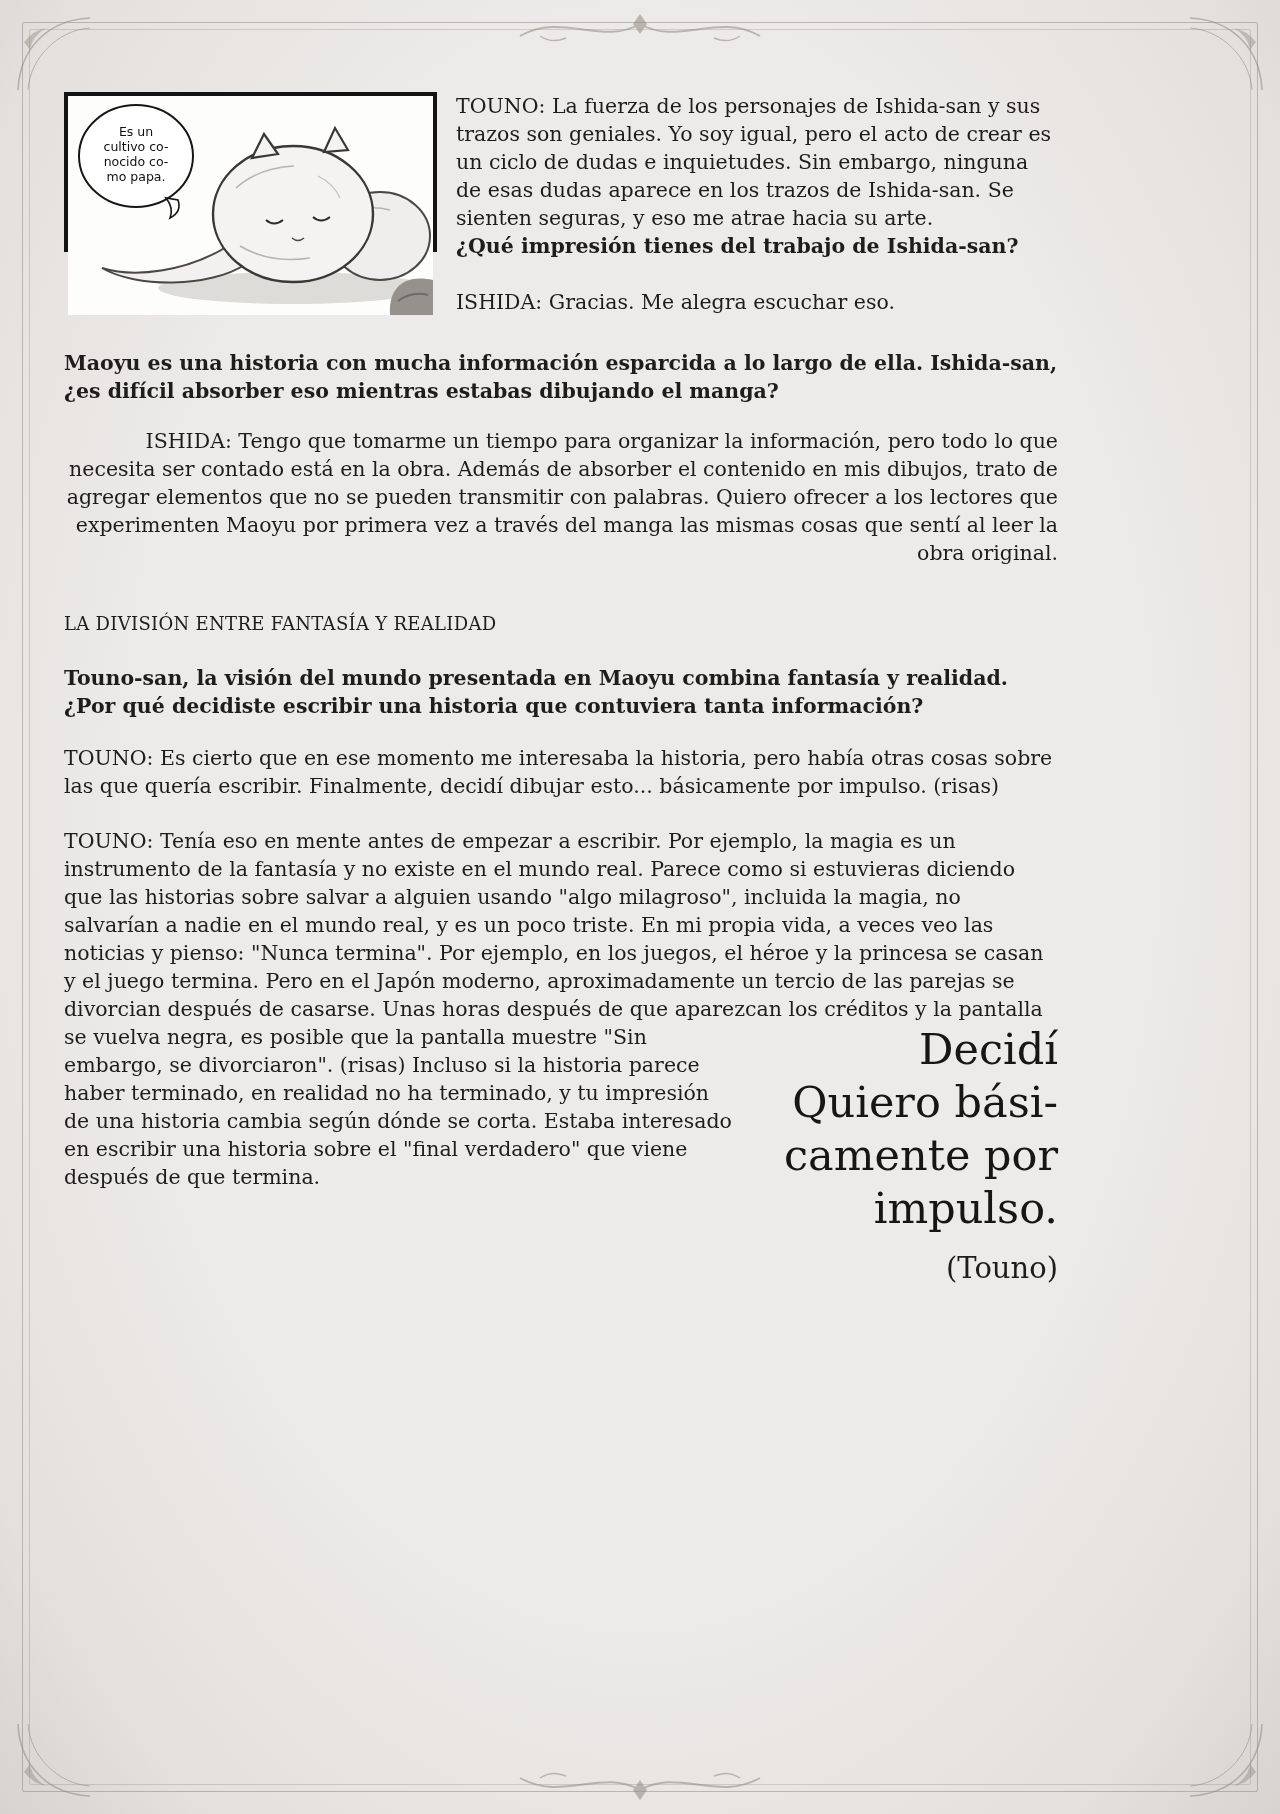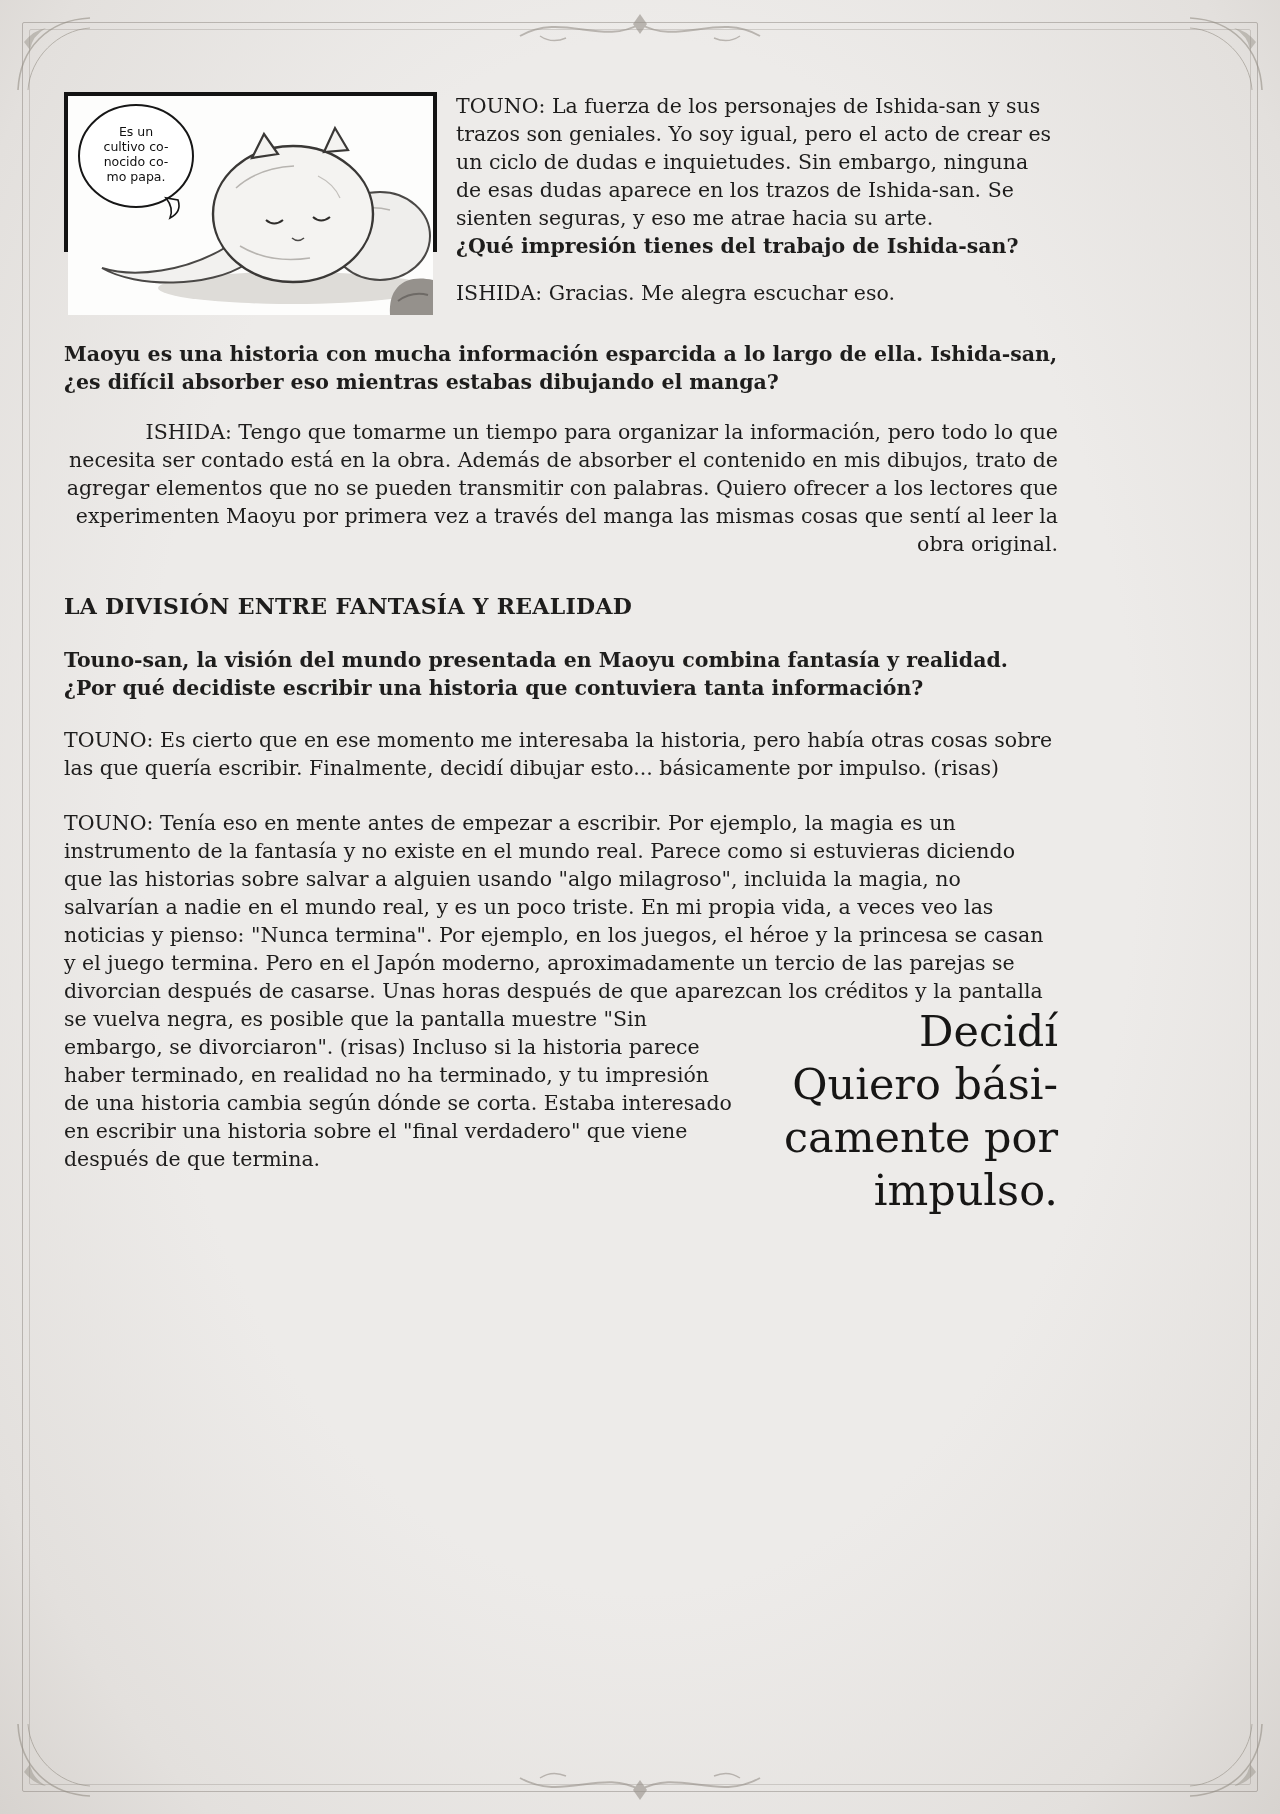--- a/index.html
+++ b/index.html
@@ -46,29 +46,29 @@
   .panel {
     flex: none;
     width: 373px; height: 160px;
     box-sizing: border-box;
     border: 4px solid #131313;
     background: #ffffff;
     text-decoration: underline;
   }
   .panel svg { display: block; }
   .top-right-col { flex: 1; min-width: 0; }
-  .gap-28 { margin-top: 19px; }
+  .gap-28 { margin-top: 28px; }
 
   .block-q2 { margin-top: 33px; }
   .block-a2 { margin-top: 22px; text-align: right; }
 
   .section-heading {
-    margin-top: 32px;
-    font-size: 22px;
-    font-weight: 700;
+    margin-top: 41px;
+    font-size: 18px;
+    font-weight: 400;
     line-height: 32px;
     letter-spacing: .3px;
   }
   .block-q3 { margin-top: 24px; }
   .block-a3t { margin-top: 24px; }
   .block-a3i { margin-top: 27px; }
 
   .wrap-zone { margin-top: 27px; }
   .pq-spacer { float: right; clear: right; width: 0; height: 196px; }
   .pull-quote {
@@ -191,18 +191,19 @@
     <p class="body-text bold-q block-q3">Touno-san, la visión del mundo presentada en Maoyu combina fantasía y realidad. ¿Por qué decidiste escribir una historia que contuviera tanta información?</p>
     <p class="body-text block-a3t">TOUNO: Es cierto que en ese momento me interesaba la historia, pero había otras cosas sobre las que quería escribir. Finalmente, decidí dibujar esto... básicamente por impulso. (risas)</p>
 
     <div class="wrap-zone">
       <span class="pq-spacer"></span>
       <aside class="pull-quote">
         <div class="pq-line">Decidí</div>
         <div class="pq-line">Quiero bási-</div>
         <div class="pq-line">camente por</div>
         <div class="pq-line">impulso.</div>
+        <div class="pq-attr">(Touno)</div>
       </aside>
       <p class="body-text">TOUNO: Tenía eso en mente antes de empezar a escribir. Por ejemplo, la magia es un instrumento de la fantasía y no existe en el mundo real. Parece como si estuvieras diciendo que las historias sobre salvar a alguien usando "algo milagroso", incluida la magia, no salvarían a nadie en el mundo real, y es un poco triste. En mi propia vida, a veces veo las noticias y pienso: "Nunca termina". Por ejemplo, en los juegos, el héroe y la princesa se casan y el juego termina. Pero en el Japón moderno, aproximadamente un tercio de las parejas se divorcian después de casarse. Unas horas después de que aparezcan los créditos y la pantalla se vuelva negra, es posible que la pantalla muestre "Sin embargo, se divorciaron". (risas) Incluso si la historia parece haber terminado, en realidad no ha terminado, y tu impresión de una historia cambia según dónde se corta. Estaba interesado en escribir una historia sobre el "final verdadero" que viene después de que termina.</p>
     </div>
 
   </div>
 </div>
 
 </body></html>

